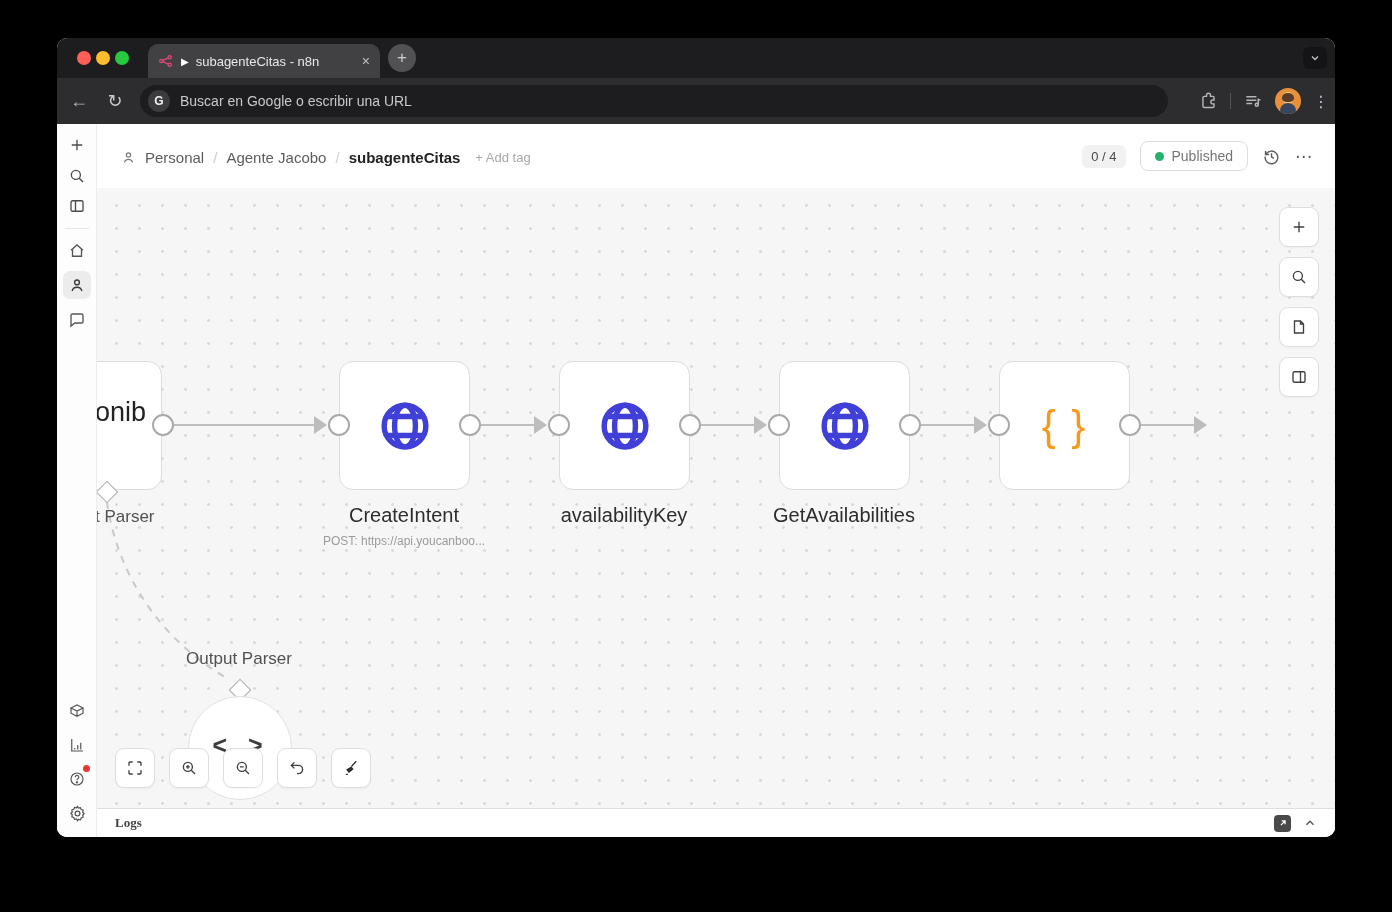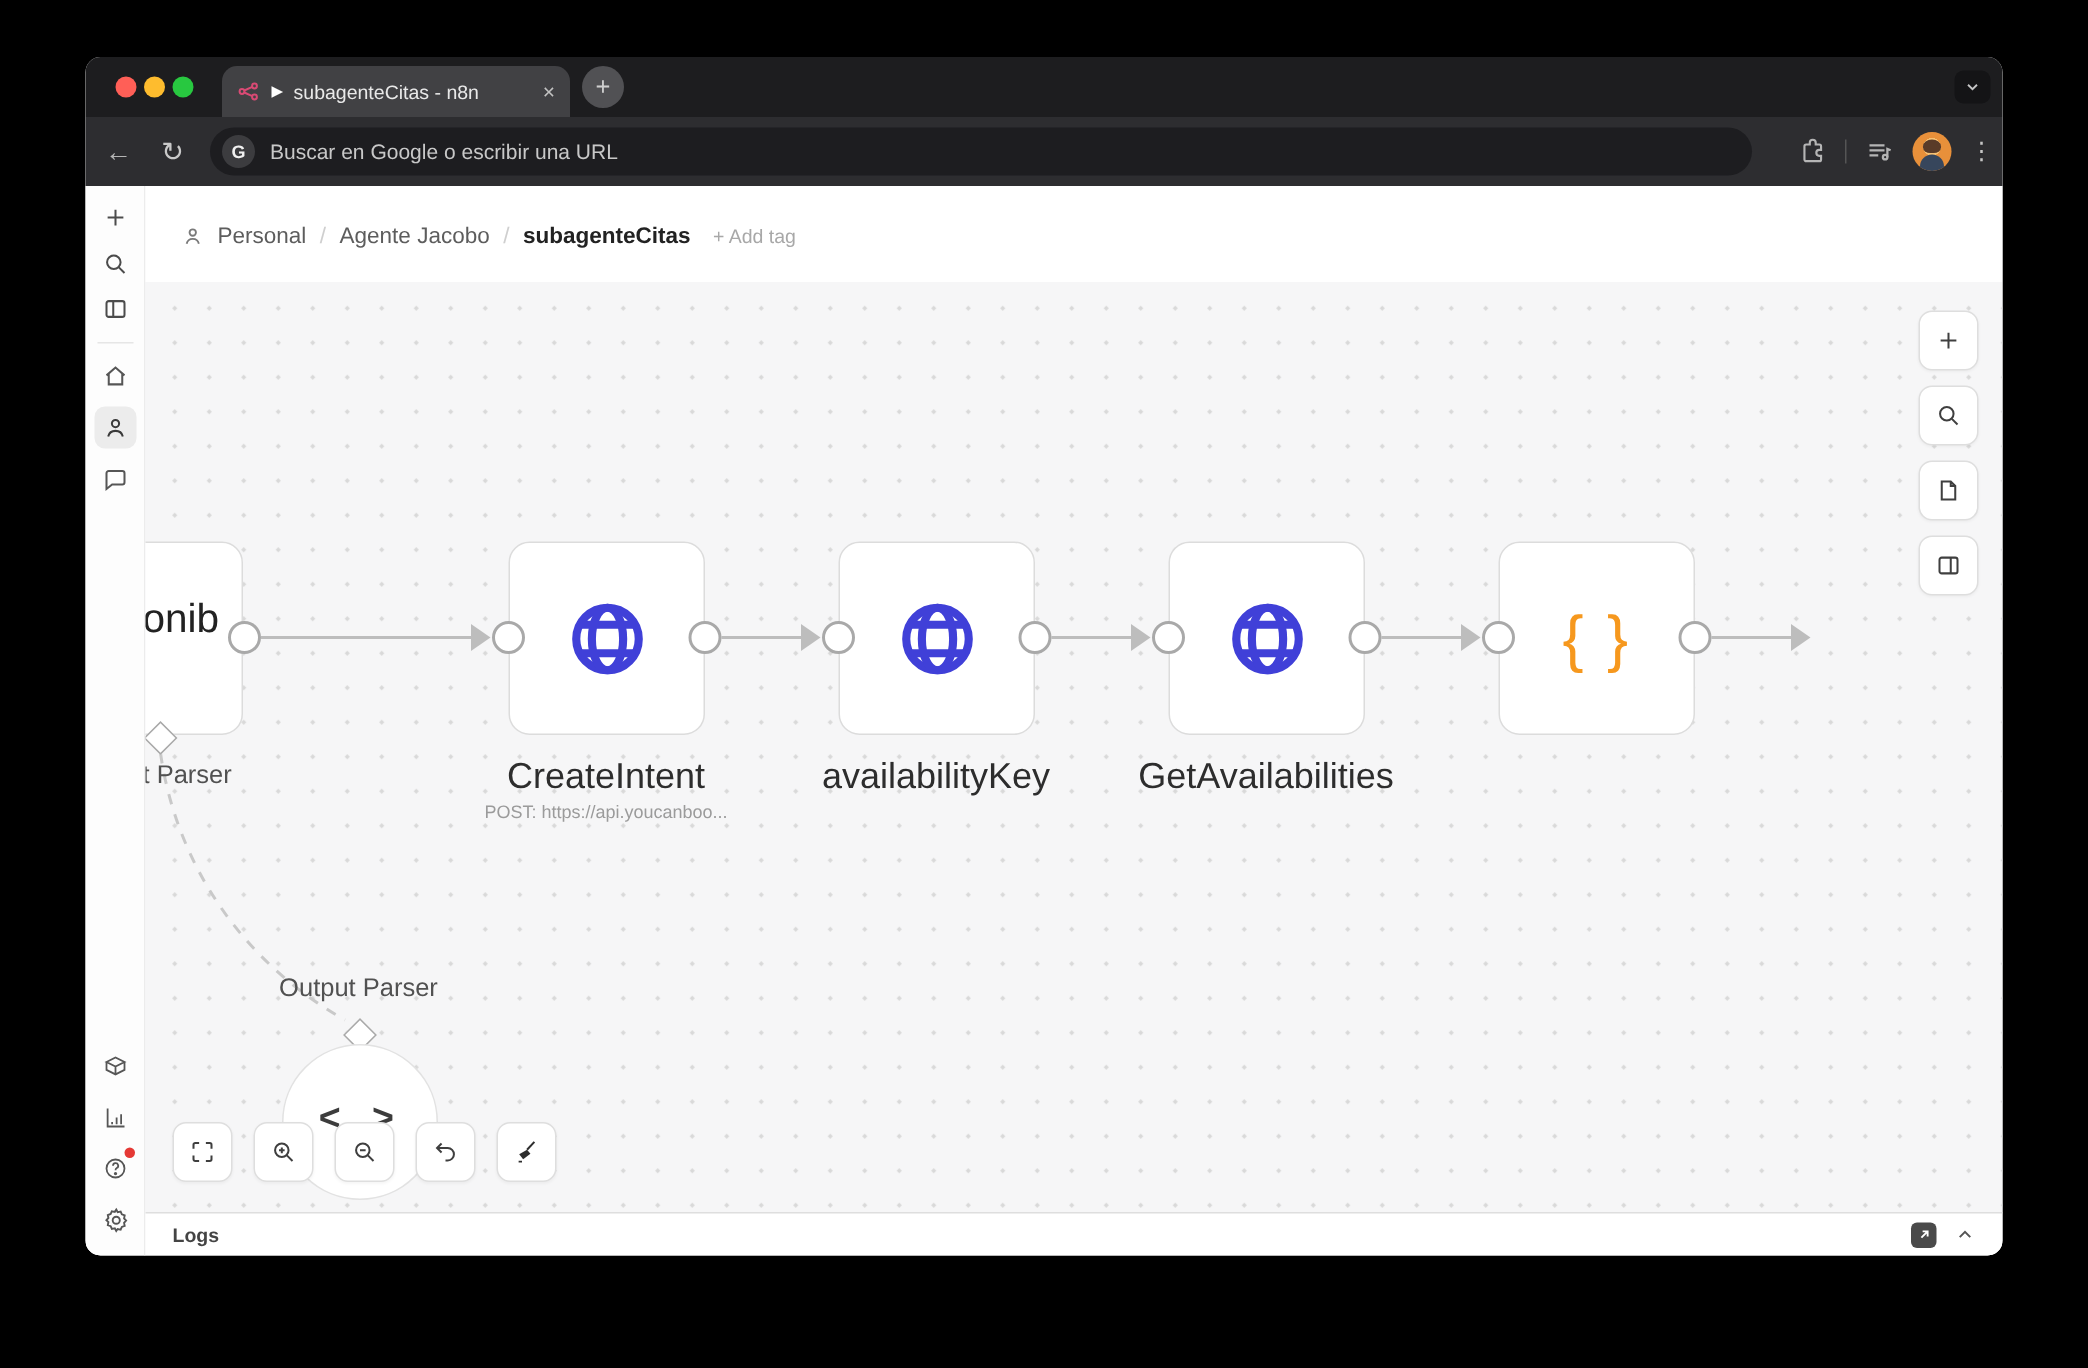--- a/index.html
+++ b/index.html
@@ -72,21 +72,21 @@
 
   
   .canvas { position:absolute; left:0; top:64px; width:1238px; height:620px; overflow:hidden;
             background-color:#f6f6f7;
             background-image:radial-gradient(circle, #d9d9d9 1.3px, transparent 1.5px);
             background-size:23px 23px; background-position:8px 6px; }
 
   .node { position:absolute; width:131px; height:129px; }
   .node-box { position:absolute; inset:0; background:#fff; border:1px solid #dcdcdc; border-radius:14px; }
   .node-icon { position:absolute; left:50%; top:50%; transform:translate(-50%,-50%); }
-  .node-label { position:absolute; top:143px; left:-65px; width:260px; text-align:center; font-size:24px; font-weight:500; color:#2d2d2d; }
+  .node-label { position:absolute; top:143px; left:-65px; width:260px; text-align:center; font-size:20px; font-weight:500; color:#2d2d2d; }
   .node-sub { position:absolute; top:173px; left:-95px; width:320px; text-align:center; font-size:12px; color:#9b9b9b; }
   .handle { position:absolute; width:22px; height:22px; border-radius:50%; background:#fff; border:2px solid #a9a9a9; }
   .h-in { left:-11px; top:53px; }
   .h-out { left:120px; top:53px; }
   .braces-glyph { font-size:42px; font-weight:500; color:#f6981e; letter-spacing:2px; }
 
   .conn-line { position:absolute; top:236px; height:2px; background:#bdbdbd; }
   .conn-arrow { position:absolute; top:228px; width:0; height:0; border-top:9px solid transparent; border-bottom:9px solid transparent; border-left:13px solid #bdbdbd; }
   .diamond { position:absolute; width:16px; height:16px; background:#fff; border:1.5px solid #a9a9a9; transform:rotate(45deg); }
 
@@ -98,21 +98,21 @@
   .canvas-svg { position:absolute; inset:0; pointer-events:none; }
 
   .ctl { position:absolute; width:40px; height:40px; background:#fff; border:1px solid #dedede; border-radius:9px; display:flex; align-items:center; justify-content:center; color:#3f3f3f; z-index:30; box-shadow:0 1px 2px rgba(0,0,0,.04); }
   .ctl-right { left:1182px; }
 
   .exec-btn { position:absolute; left:530px; top:560px; width:180px; height:40px; background:#f0705a; border-radius:8px; display:flex; align-items:center; justify-content:center; gap:9px; z-index:30; box-shadow:0 1px 3px rgba(0,0,0,.15); }
   .exec-label { color:#fff; font-size:15px; font-weight:500; }
 
   
   .logsbar { position:absolute; left:0; top:684px; width:1238px; height:29px; background:#fff; border-top:1px solid #dedede; display:flex; align-items:center; justify-content:space-between; padding:0 18px; }
-  .logs-label { font-size:13px; font-weight:600; color:#444; }
+  .logs-label { font-size:13px; font-weight:600; color:#444;font-family:Liberation Serif, serif; }
   .logs-right { display:flex; align-items:center; gap:12px; }
   .popout { width:17px; height:17px; background:#4a4a4a; border-radius:4px; display:flex; align-items:center; justify-content:center; }
 
   svg { display:block; }
 </style>
 </head>
 <body>
 
 <div class="stage">
 <div class="window">
@@ -242,20 +242,35 @@
                   <path d="M5.5 20c.8-3.5 3.4-5.2 6.5-5.2s5.7 1.7 6.5 5.2"></path>
                 </svg>
           </span>
           <span class="bc-text">Personal</span>
           <span class="bc-sep">/</span>
           <span class="bc-text">Agente Jacobo</span>
           <span class="bc-sep">/</span>
           <span class="bc-current">subagenteCitas</span>
           <span class="bc-addtag">+ Add tag</span>
         </div>
+        <div class="hdr-right">
+          <span class="sel-badge">0 / 4</span>
+          <span class="published">
+            <span class="pub-dot"></span>
+            <span class="pub-label">Published</span>
+          </span>
+          <span class="hdr-icon">
+            <svg width="19" height="19" viewBox="0 0 24 24" fill="none" stroke="#5a5a5a" stroke-width="1.8">
+                  <path d="M4.5 5v4.5H9"></path>
+                  <path d="M4.8 9.5A8 8 0 1 1 4 12"></path>
+                  <path d="M12 8v4.5l3 1.8"></path>
+                </svg>
+          </span>
+          <span class="more-dots">⋯</span>
+        </div>
       </div>
 
 
       <div class="canvas">
 
         <svg class="canvas-svg" width="1238" height="620">
           <path d="M10 314 C 20 385, 62 452, 133 492" fill="none" stroke="#c9c9c9" stroke-width="2" stroke-dasharray="7 7"></path>
         </svg>
 
         <div class="conn-line" style="left:77px;width:140px"></div>

